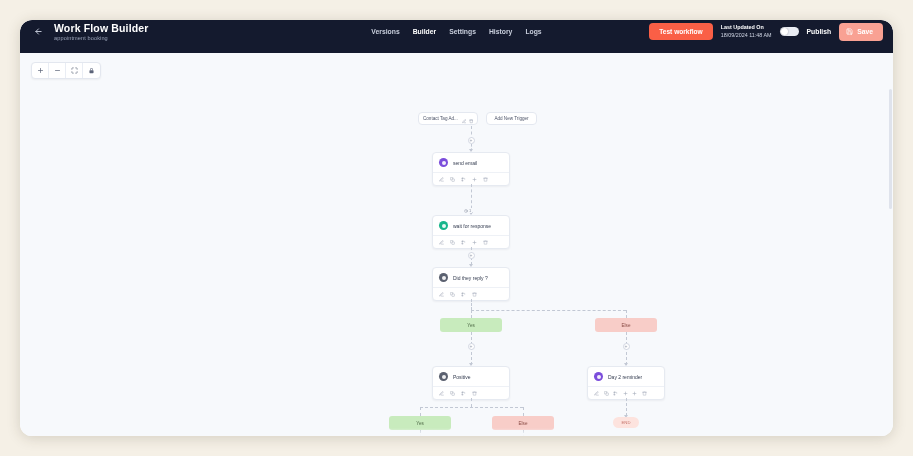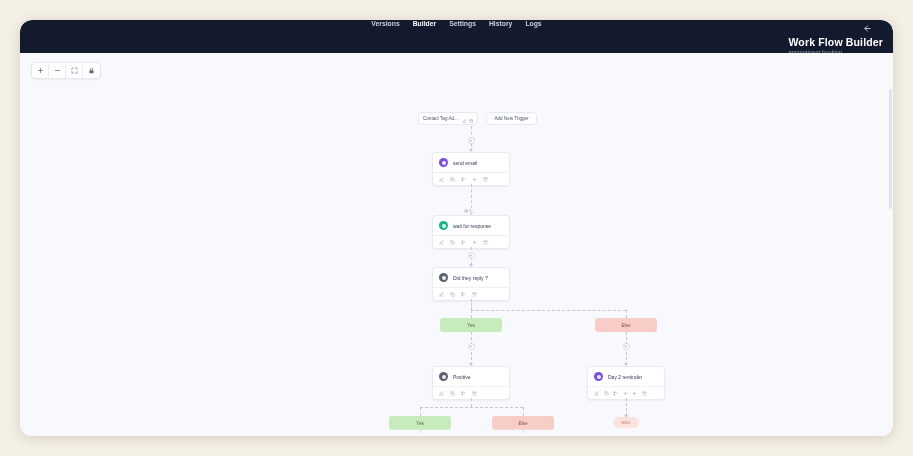--- a/index.html
+++ b/index.html
@@ -21,24 +21,23 @@
     overflow: hidden;
     box-shadow: 0 2px 14px rgba(60,50,30,0.18);
   }
 
   
   .topbar {
     position: relative;
     height: 33px;
     background: #141a2e;
     display: flex;
-    align-items: flex-end;
+    align-items: center;
     padding: 0 10px 10px 10px;
     border-radius: 12px 12px 0 0;
-    flex-direction: column;
   }
   .back-btn {
     width: 16px; height: 16px;
     display: flex; align-items: center; justify-content: center;
     color: #cdd3e2;
     font-size: 11px;
     cursor: pointer;
     flex: 0 0 auto;
     margin-right: 8px;
   }

